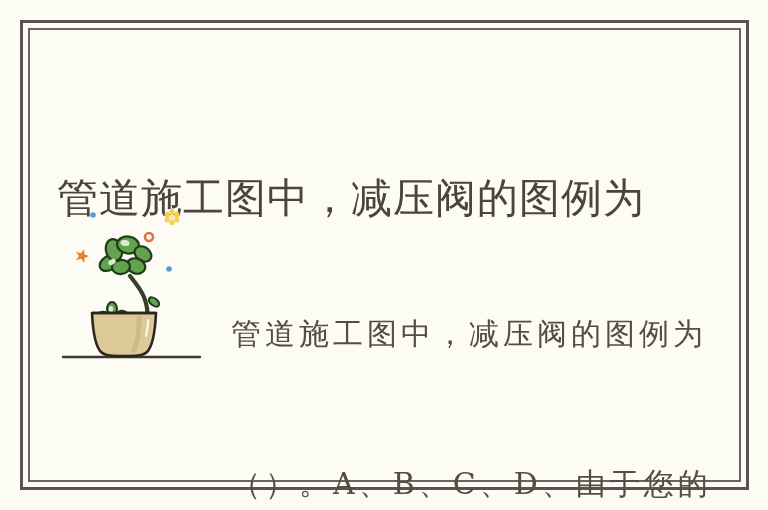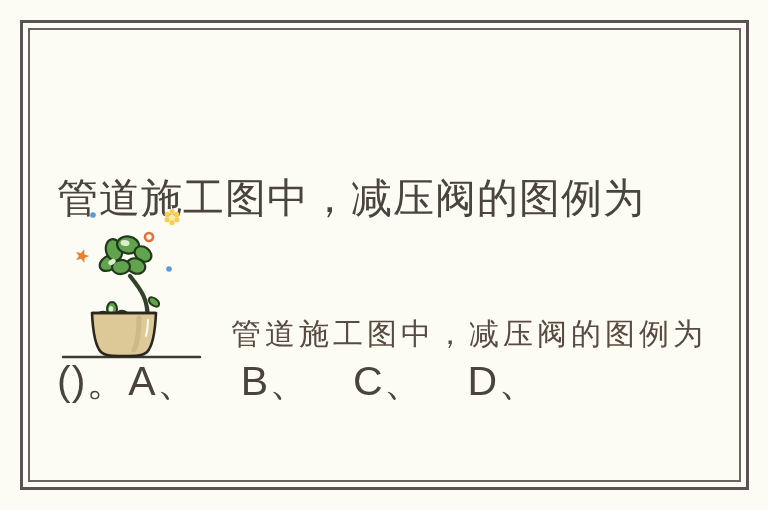--- a/index.html
+++ b/index.html
@@ -70,21 +70,20 @@
 </head>
 <body>
 
 <div>
 
   <div class="outer-frame"></div>
   <div class="inner-frame"></div>
 
   <div class="question">
     <div>管道施工图中，减压阀的图例为</div>
-    <div>()。A、　B、　C、　D、</div>
   </div>
 
   <svg class="plant-illustration" viewBox="0 0 150 168" xmlns="http://www.w3.org/2000/svg">
 
     <circle cx="38" cy="19" r="2.8" fill="#5b9bd5"></circle>
     <g transform="translate(117,21)">
       <circle cx="0" cy="-5.5" r="2.6" fill="#f6cf4e"></circle>
       <circle cx="4.8" cy="-2.7" r="2.6" fill="#f6cf4e"></circle>
       <circle cx="4.8" cy="2.7" r="2.6" fill="#f6cf4e"></circle>
       <circle cx="0" cy="5.5" r="2.6" fill="#f6cf4e"></circle>
@@ -125,18 +124,19 @@
     <g>
       <path d="M37 117 C 38 138 41 151 46 156 C 50 160 58 160 69 160 C 80 160 88 160 92 156 C 97 151 100 138 101 117 Z" fill="#dcc997" stroke="#2b271f" stroke-width="2.6" stroke-linejoin="round"></path>
       <path d="M84 122 C 84 138 82 148 79 154" fill="none" stroke="#cdb987" stroke-width="5" stroke-linecap="round"></path>
       <path d="M93 124 C 93 130 92 136 91 140" fill="none" stroke="#fcfbf4" stroke-width="2" stroke-linecap="round"></path>
       <line x1="37" y1="117" x2="101" y2="117" stroke="#2b271f" stroke-width="2.6"></line>
     </g>
   </svg>
 
   <div class="answer">
     <div>管道施工图中，减压阀的图例为</div>
+    <div>（）。A、B、C、D、由于您的</div>
     
     
     
   </div>
 
 </div>
 
 </body></html>

